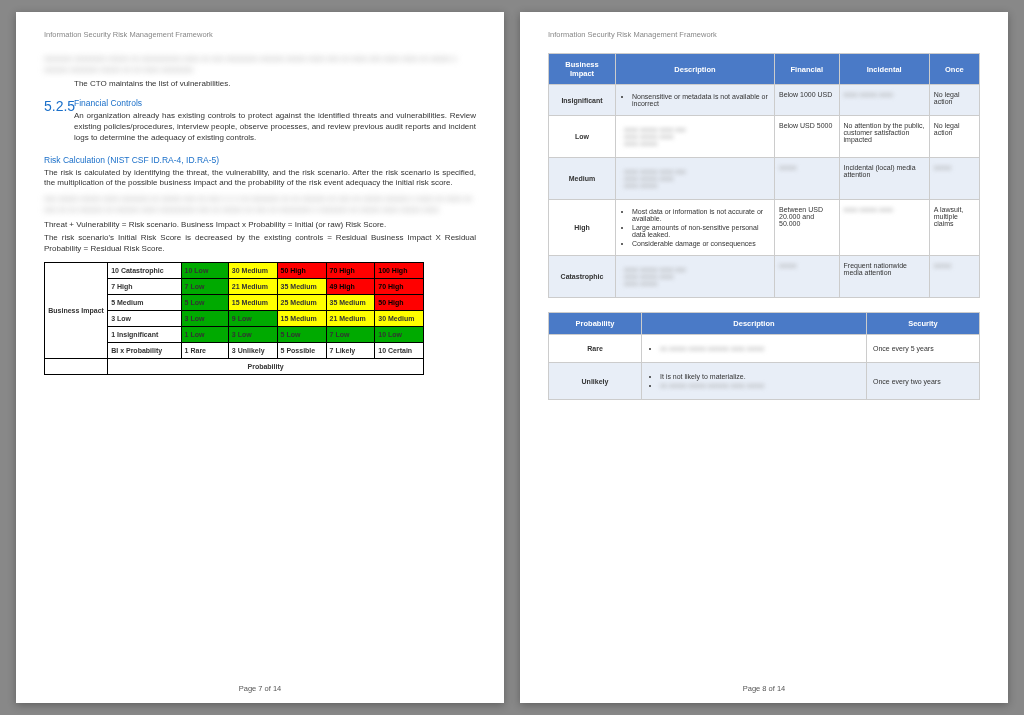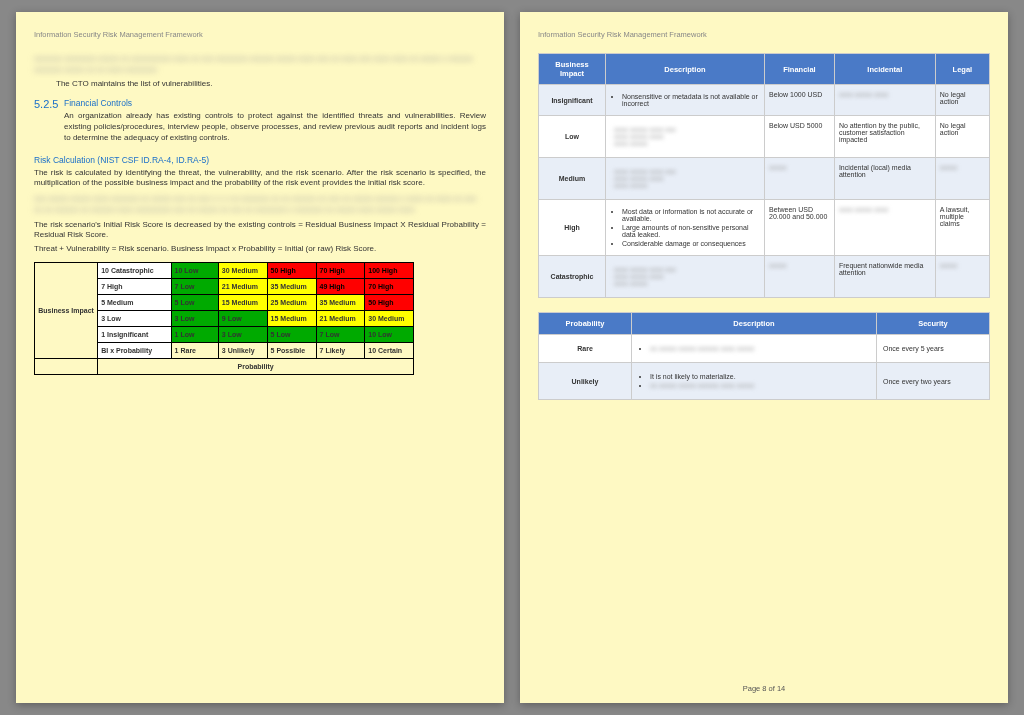--- a/index.html
+++ b/index.html
@@ -1,21 +1,21 @@
 <!DOCTYPE html>
 <html><head>
 <meta charset="utf-8">
 <style>
 body{margin:0;background:#888;font-family:Arial,sans-serif;display:flex;justify-content:center;gap:16px;padding:12px}
-.page{background:#fef9c3;width:488px;height:691px;box-shadow:0 2px 8px rgba(0,0,0,.3);position:relative;padding:18px 18px;box-sizing:border-box;font-size:8px;color:#333;overflow:hidden}
+.page{background:#ffffff;width:488px;height:691px;box-shadow:0 2px 8px rgba(0,0,0,.3);position:relative;padding:18px 28px;box-sizing:border-box;font-size:8px;color:#333;overflow:hidden}
 .hdr{color:#888;font-size:7.5px;margin-bottom:14px}
 .ftr{position:absolute;bottom:10px;left:0;right:0;text-align:center;color:#555;font-size:7.5px}
 .blur{filter:blur(3px);color:#999;line-height:1.4;margin:4px 0}
 .sec{display:flex;margin-top:8px}
-.secnum{color:#1a6fc9;font-size:11px;width:30px;flex-shrink:0}
+.secnum{color:#1a6fc9;font-size:14px;width:30px;flex-shrink:0}
 .secbody{flex:1}
 .sectitle{color:#1a6fc9;font-size:8.5px;margin-bottom:2px}
 .txt{font-size:8px;line-height:1.35;text-align:justify;margin:3px 0}
 .bold{font-weight:bold}
 table{border-collapse:collapse;font-size:7px}
 .heat{width:380px;margin-top:4px}
 .heat td,.heat th{border:1px solid #000;padding:4px 3px;text-align:left;font-weight:bold}
 .g{background:#0a0}.y{background:#ff0}.r{background:red;color:#000}
 .t2{width:100%;margin-top:8px}
 .t2 th{background:#4a7ac7;color:#fff;border:1px solid #ccc;padding:6px 4px;font-size:7.5px;text-align:center;font-weight:bold}
@@ -30,37 +30,37 @@
 .t3 td{border:1px solid #ccc;padding:8px 6px;font-size:7px;vertical-align:top}
 .t3 tr:nth-child(odd) td{background:#e8eef7}
 .t3 tr:nth-child(even) td{background:#fff}
 </style>
 </head>
 <body>
 
 <div class="page">
  <div class="hdr">Information Security Risk Management Framework</div>
  <div class="blur">xxxxxxx xxxxxxxx xxxxx xx xxxxxxxxxx xxxx xx xxx xxxxxxxx xxxxxx xxxxx xxxx xxx xx xxxx xxx xxxx xxxx xx xxxxx x xxxxxx xxxxxxx xxxxx xx xx xxxx xxxxxxxx</div>
- <div class="txt" style="margin-left:22px">The CTO maintains the list of vulnerabilities.</div>
+ <div class="txt" style="margin-left:30px">The CTO maintains the list of vulnerabilities.</div>
 
  <div class="sec">
   <div class="secnum">5.2.5</div>
   <div class="secbody">
    <div class="sectitle">Financial Controls</div>
    <div class="txt">An organization already has existing controls to protect against the identified threats and vulnerabilities. Review existing policies/procedures, interview people, observe processes, and review previous audit reports and incident logs to determine the adequacy of existing controls.</div>
   </div>
  </div>
 
  <div class="sec">
   <div class="secbody">
    <div class="sectitle">Risk Calculation (NIST CSF ID.RA-4, ID.RA-5)</div>
-   <div class="txt">The risk is calculated by identifying the threat, the vulnerability, and the risk scenario. After the risk scenario is specified, the multiplication of the possible business impact and the probability of the risk event provides the initial risk score.</div>
+   <div class="txt">The risk is calculated by identifying the threat, the vulnerability, and the risk scenario. After the risk scenario is specified, the multiplication of the possible business impact and the probability of the risk event adequacy the initial risk score.</div>
    <div class="blur">xxx xxxxx xxxxx xxxx xxxxxxx xx xxxxx xxx xx xxx x x x xx xxxxxxx xx xx xxxxxx xx xxx xx xxxxx xxxxxx x xxxx xx xxxx xx xxx xx xx xxxxxx xx xxxxxx xxxx xxxxxxxxx xxx xx xxxxx xx xxx xx xxxxxxxx x xxxxxxx xx xxxxx xxxx xxxxx xxxx</div>
+   <div class="txt">Threat + Vulnerability = Risk scenario. Business Impact x Probability = Initial (or raw) Risk Score.</div>
    <div class="txt">The risk scenario's Initial Risk Score is decreased by the existing controls = Residual Business Impact X Residual Probability = Residual Risk Score.</div>
-   <div class="txt">Threat + Vulnerability = Risk scenario. Business Impact x Probability = Initial (or raw) Risk Score.</div>
   </div>
  </div>
 
  <table class="heat" id="heat">
       <tbody>
         <tr>
           <td rowspan="6" style="text-align:center;vertical-align:middle;width:60px">Business Impact</td>
           <td style="background:#fff;width:70px">10 Catastrophic</td>
           <td class="g" style="width:44px">10 Low</td>
           <td class="y" style="width:44px">30 Medium</td>
@@ -107,32 +107,33 @@
           <td class="" style="width:44px">5 Possible</td>
           <td class="" style="width:44px">7 Likely</td>
           <td class="" style="width:44px">10 Certain</td>
         </tr>
         <tr>
           <td></td>
           <td colspan="6" style="text-align:center">Probability</td>
         </tr>
       </tbody>
     </table>
+ <div class="ftr">Page 7 of 14</div>
 </div>
 
 <div class="page">
  <div class="hdr">Information Security Risk Management Framework</div>
  <table class="t2" id="impact">
       <tbody>
         <tr>
           <th style="width:58px">Business Impact</th>
           <th style="width:150px">Description</th>
           <th style="">Financial</th>
           <th style="">Incidental</th>
-          <th style="">Legal</th>
+          <th style="">Once</th>
         </tr>
         <tr>
           <td class="rh">Insignificant</td>
           <td>
             <ul>
               <li>Nonsensitive or metadata is not available or incorrect</li>
             </ul>
           </td>
           <td>Below 1000 USD</td>
           <td><span style="filter:blur(2px);color:#999">xxxx xxxxx xxxx</span></td>

